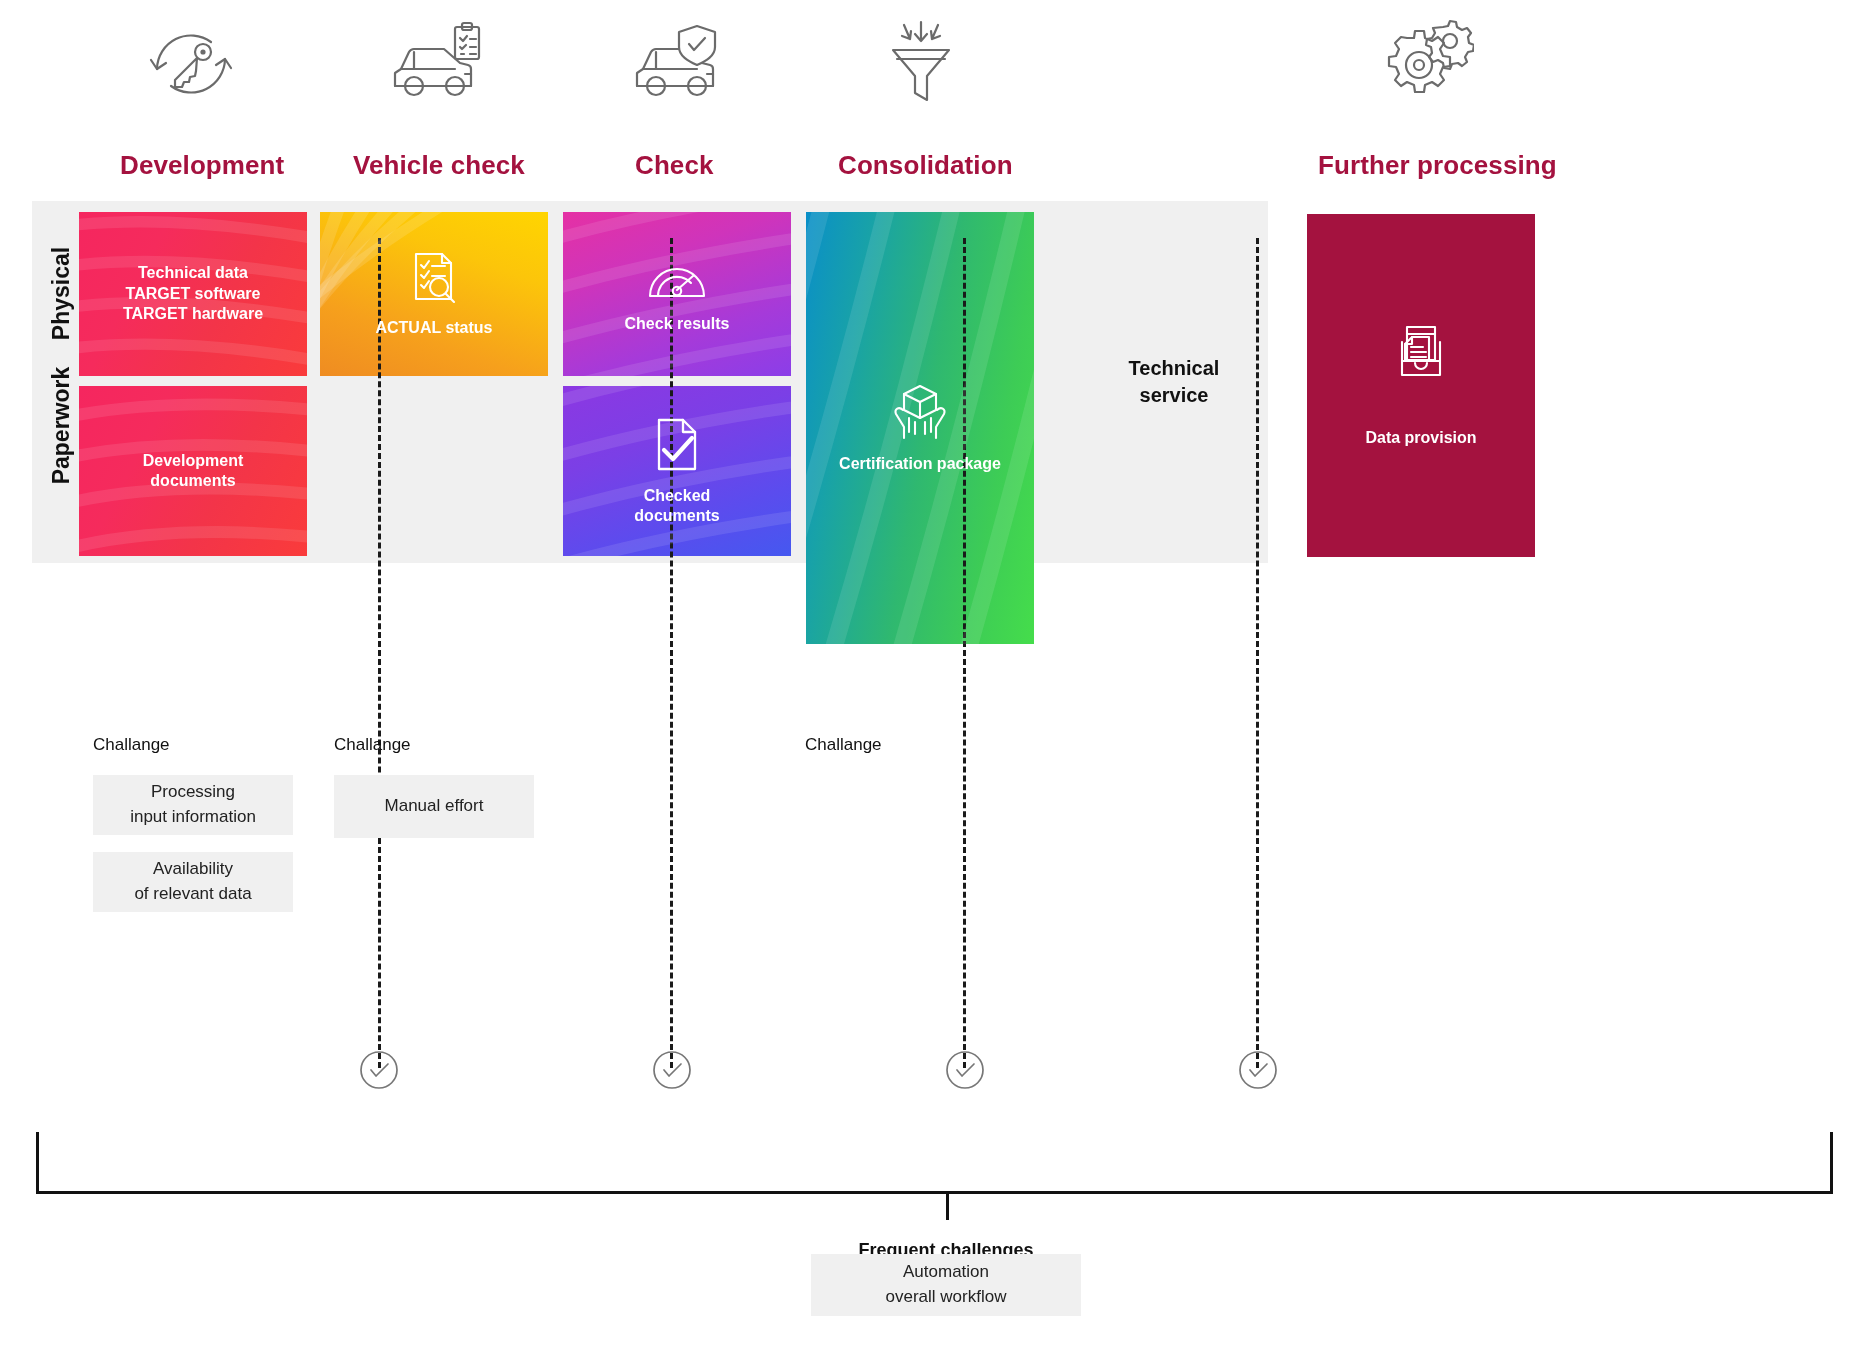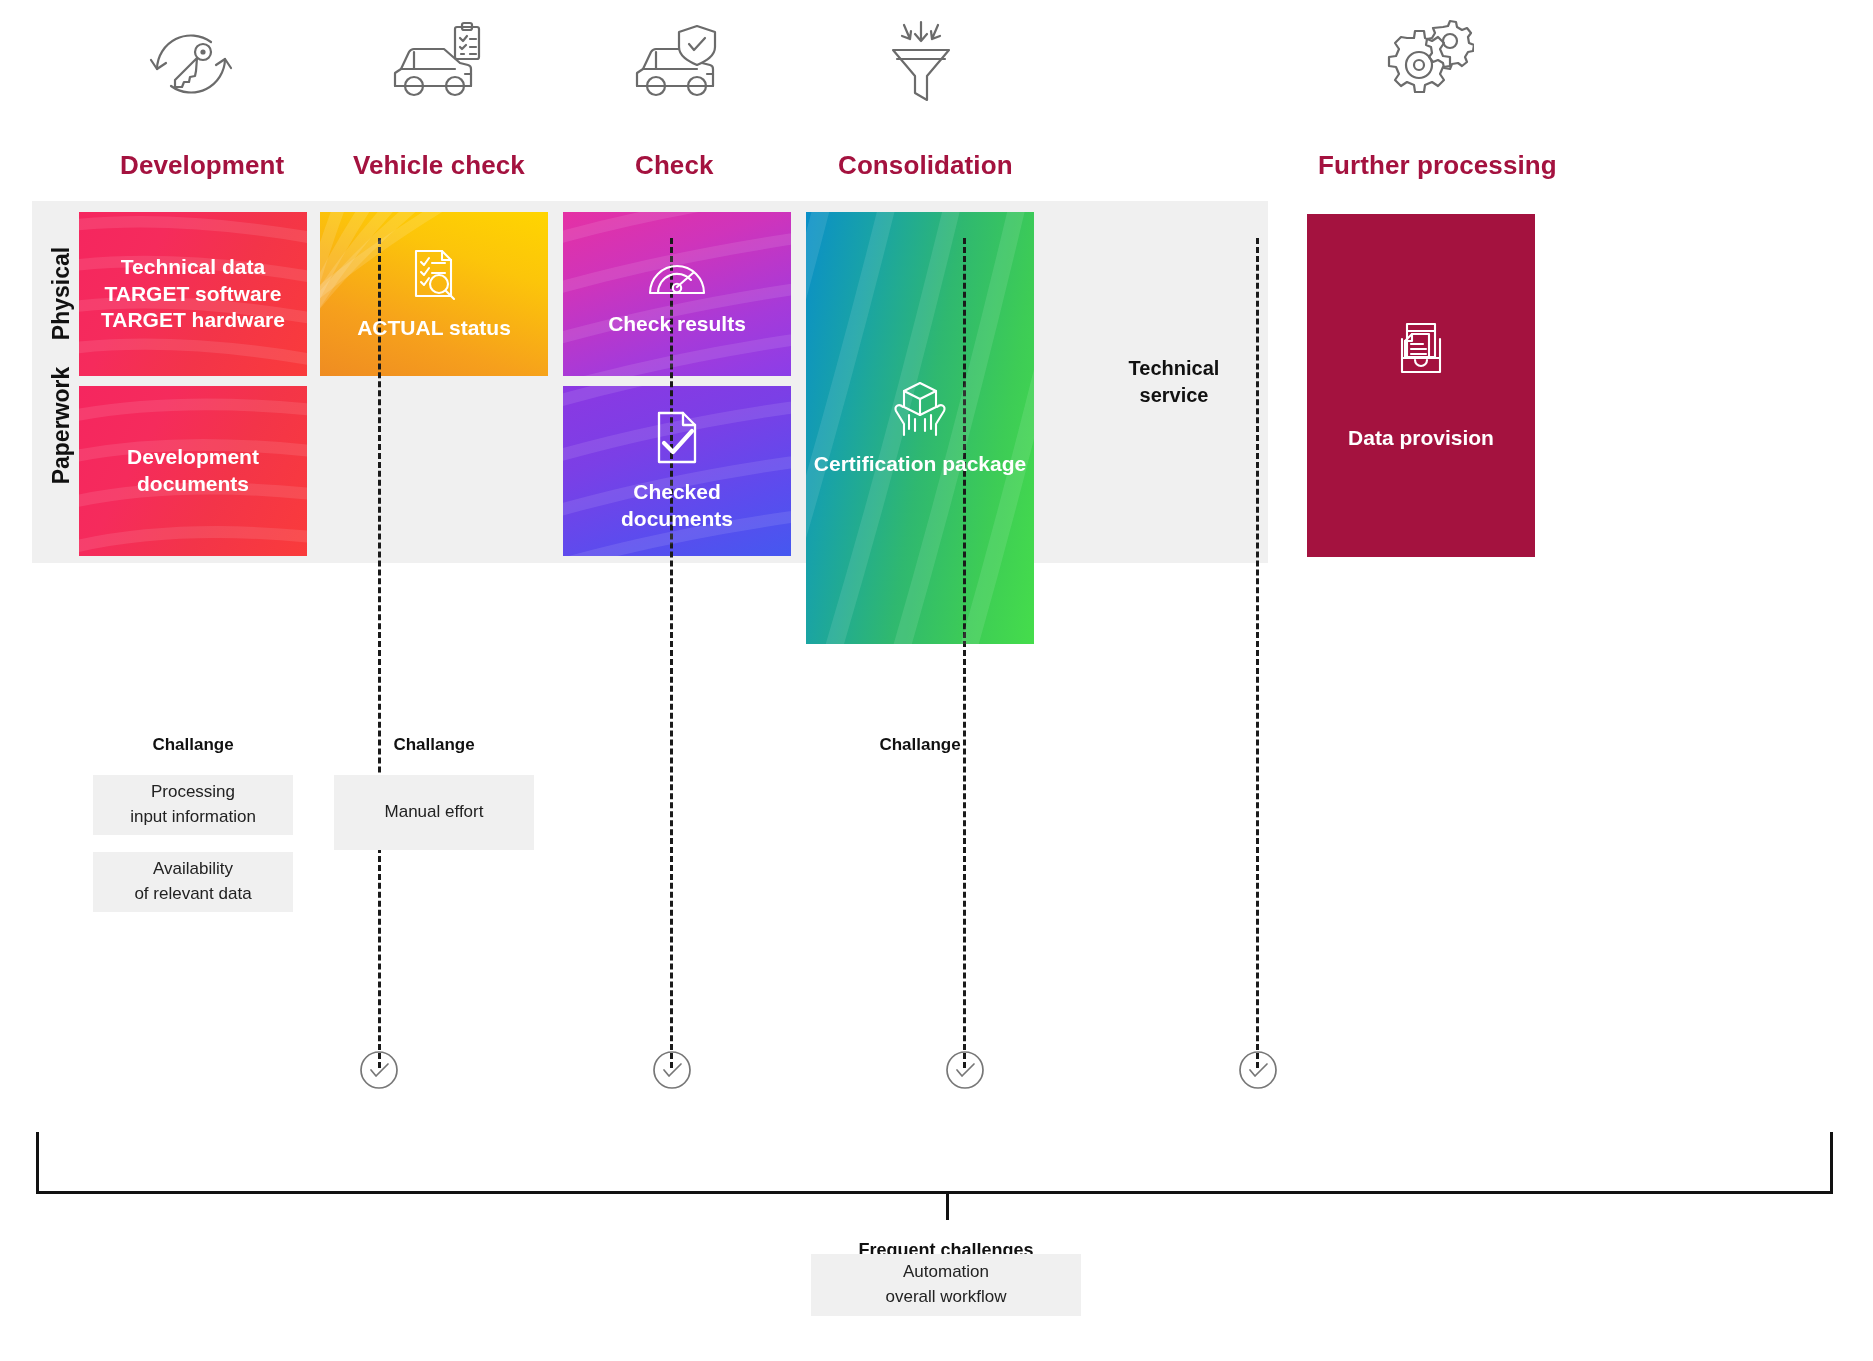--- a/index.html
+++ b/index.html
@@ -68,21 +68,21 @@
     align-items: center;
     justify-content: center;
     color: #ffffff;
     overflow: hidden;
   }
   .card .card-icon {
     display: block;
     margin-bottom: 8px;
   }
   .card .card-label {
-    font-size: 21px;
+    font-size: 16px;
     font-weight: bold;
     line-height: 1.28;
     text-align: center;
     position: relative;
     z-index: 2;
     white-space: pre-line;
   }
   .card .card-icon { position: relative; z-index: 2; }
   .card .sheen {
     position: absolute;
@@ -140,23 +140,23 @@
     text-align: center;
     width: 160px;
     margin-left: 18px;
     white-space: pre-line;
   }
 
   
   .chall-title {
     position: absolute;
     font-size: 17px;
-    font-weight: bold;
+    font-weight: normal;
     color: #111111;
-    text-align: center;
+    text-align: left;
     white-space: nowrap;
   }
   .chall-box {
     position: absolute;
     background: #f0f0f0;
     display: flex;
     align-items: center;
     justify-content: center;
     text-align: center;
     font-size: 17px;
@@ -439,21 +439,21 @@
     </svg>
   </div>
 
   <div class="chall-title" style="left:93px; top:735px; width:200px;">Challange</div>
   <div class="chall-box" style="left:93px; top:775px; width:200px; height:60px;">Processing
 input information</div>
   <div class="chall-box" style="left:93px; top:852px; width:200px; height:60px;">Availability
 of relevant data</div>
 
   <div class="chall-title" style="left:334px; top:735px; width:200px;">Challange</div>
-  <div class="chall-box" style="left:334px; top:775px; width:200px; height:75px;">Manual effort</div>
+  <div class="chall-box" style="left:334px; top:775px; width:200px; height:63px;">Manual effort</div>
 
   <div class="chall-title" style="left:805px; top:735px; width:230px;">Challange</div>
 
   <div class="bracket" style="left:36px; top:1132px; width:1797px; height:62px;"></div>
   <div class="bracket-stem" style="left:946px; top:1192px; height:28px;"></div>
 
   <div class="freq-title" style="left:796px; top:1240px; width:300px;">Frequent challenges</div>
   <div class="chall-box" style="left:811px; top:1254px; width:270px; height:62px;">Automation
 overall workflow</div>
 

